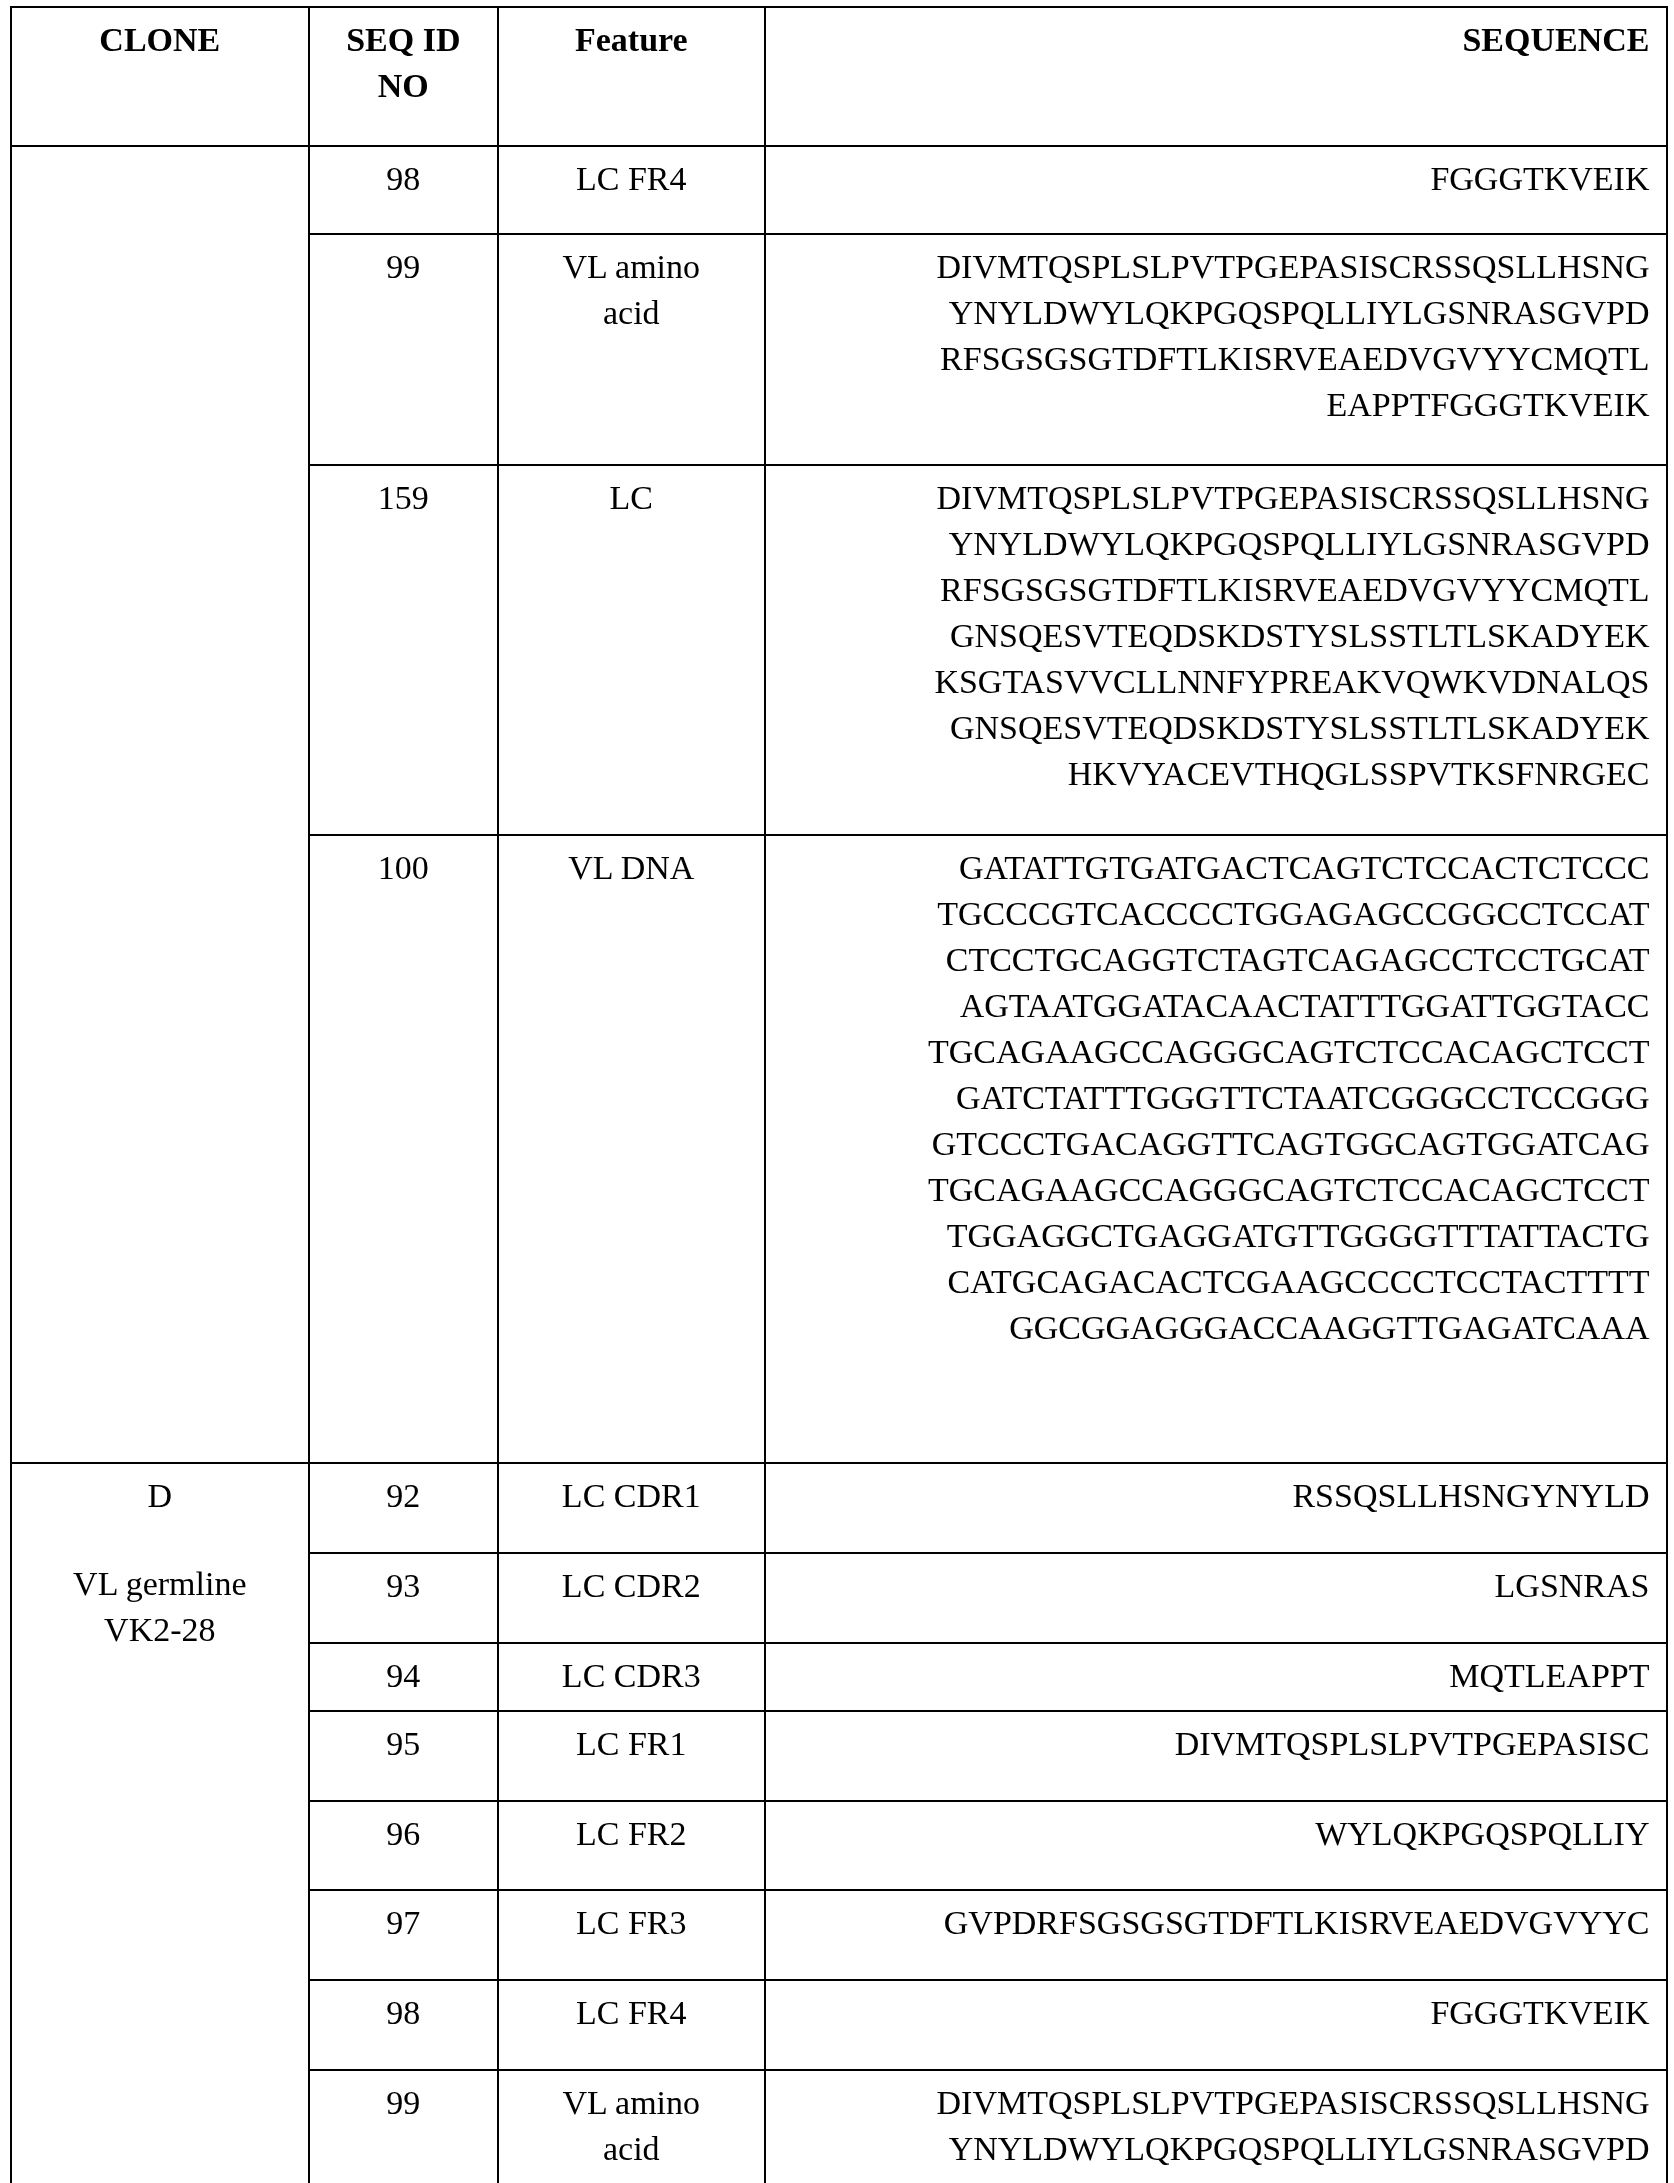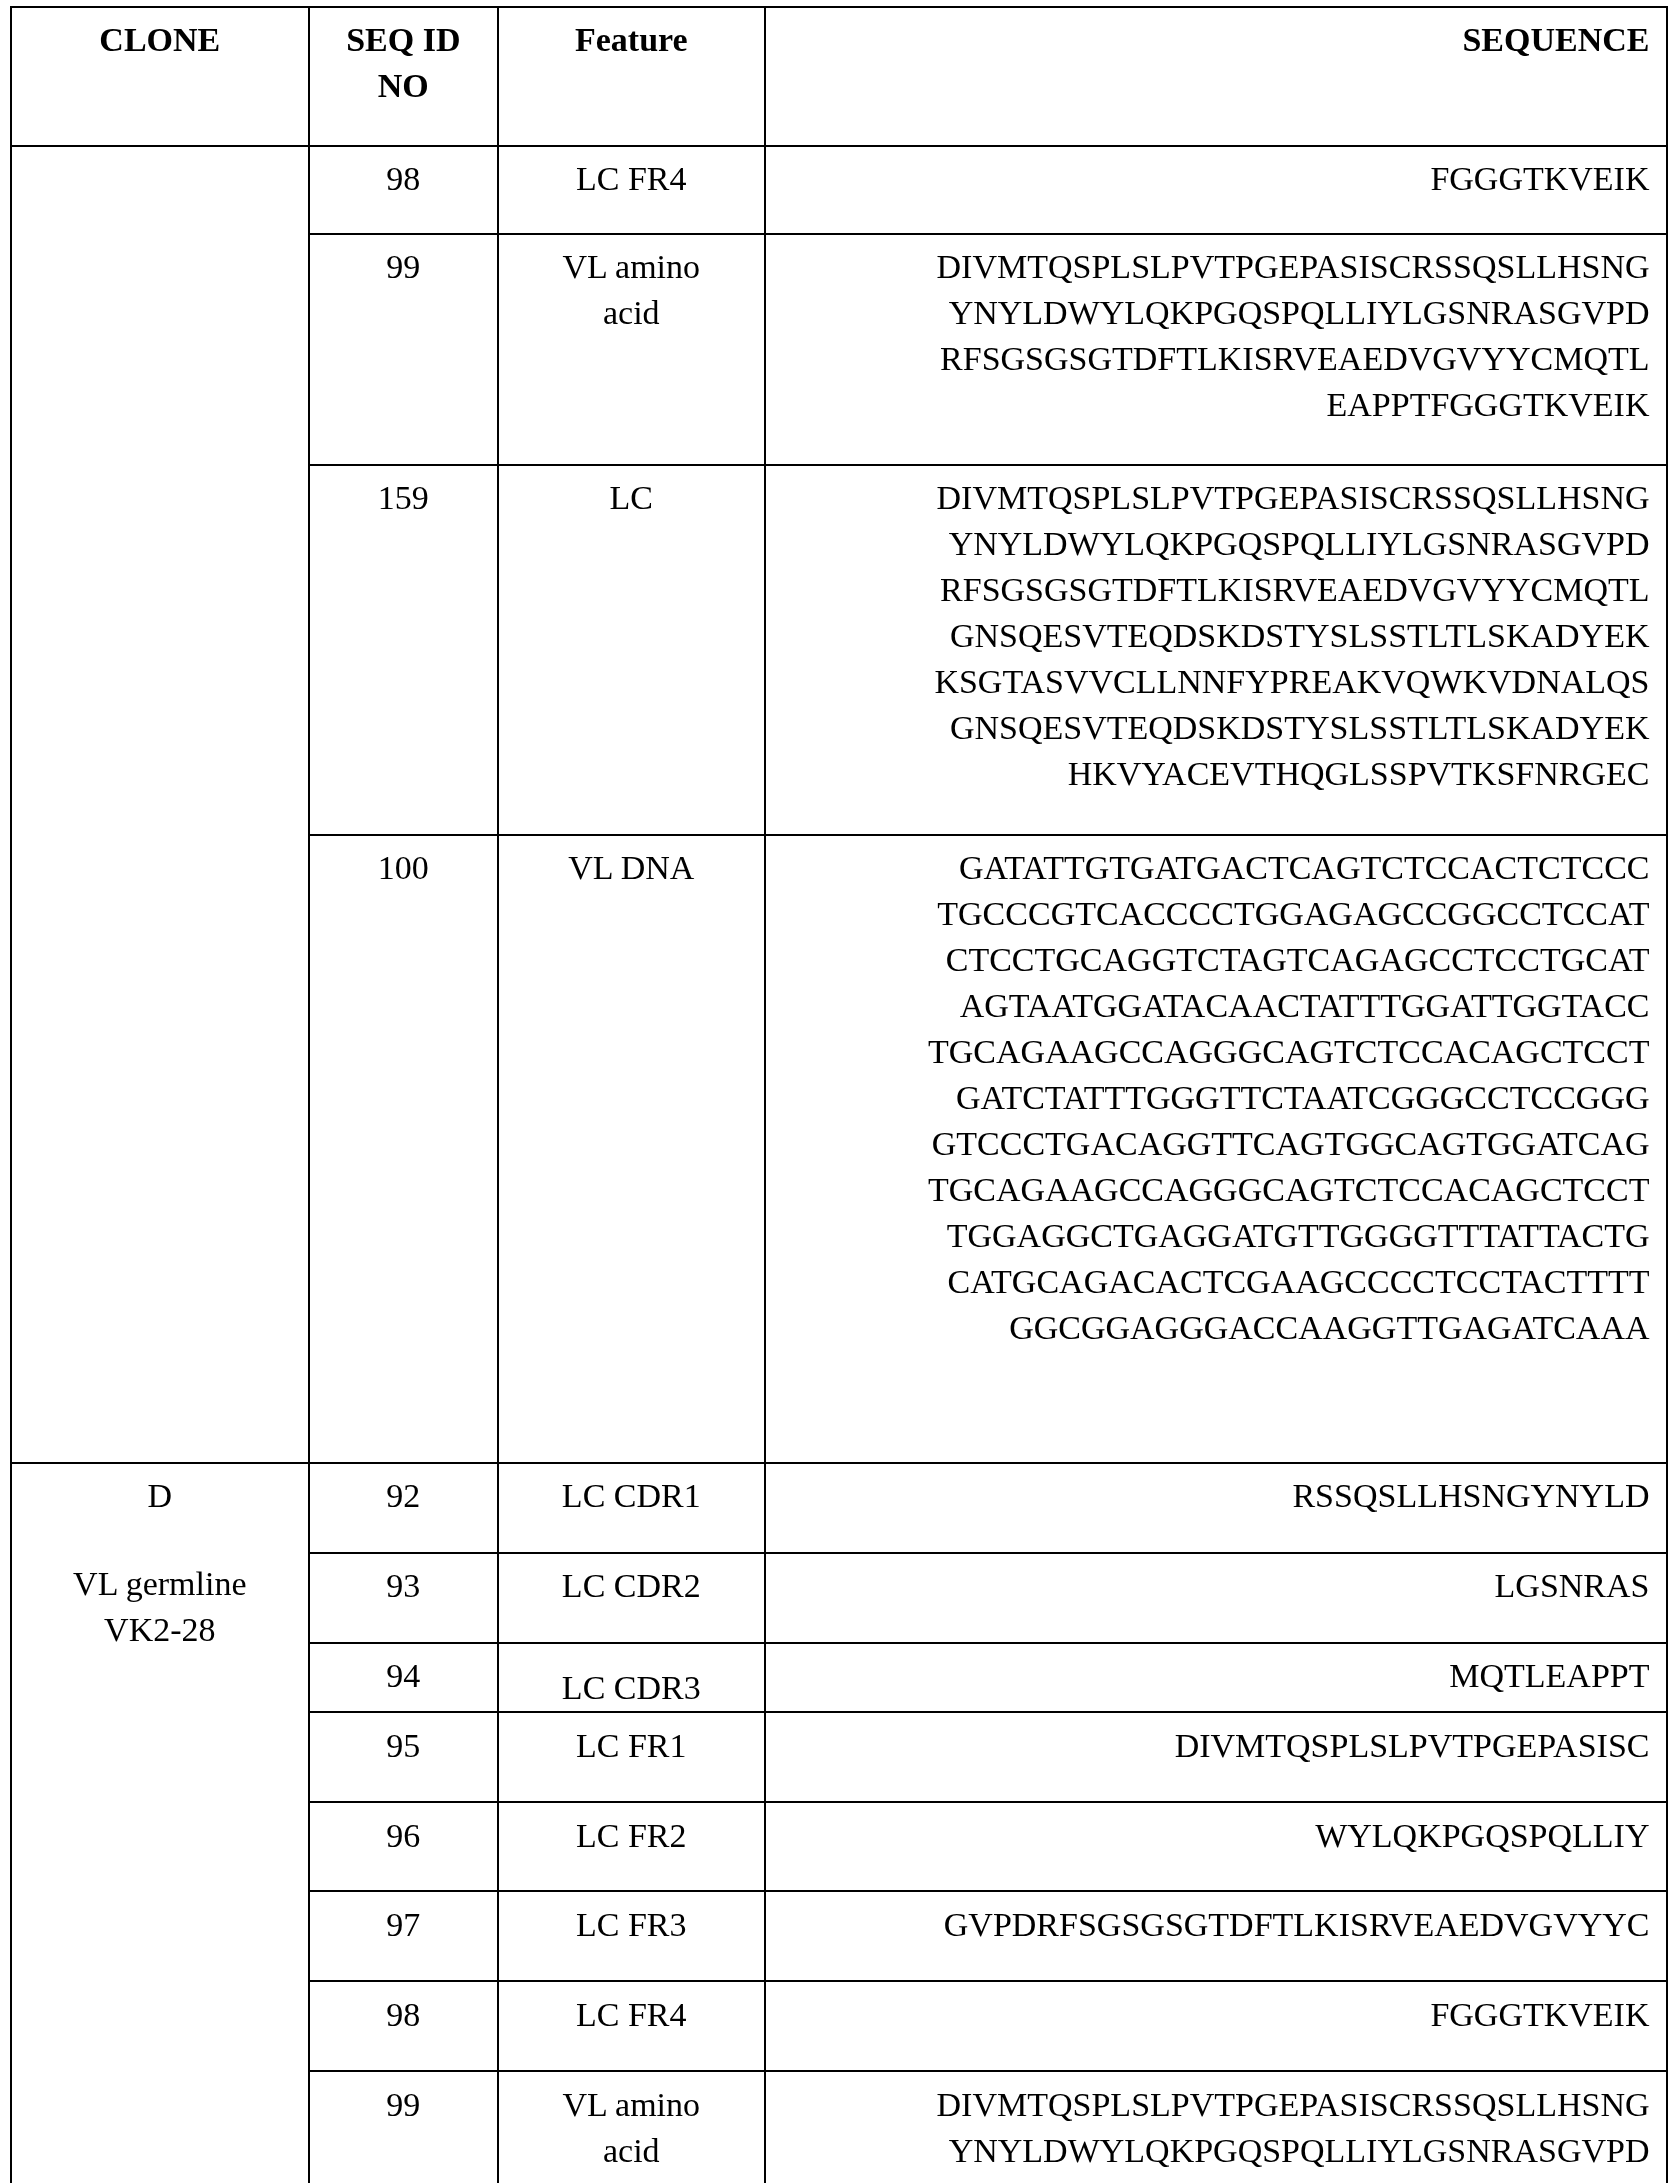--- a/index.html
+++ b/index.html
@@ -154,21 +154,21 @@
           <div class="cell-in">
             <span class="seq-line">LGSNRAS</span>
           </div>
         </td>
       </tr>
       <tr style="height: 68px;">
         <td class="c-seqid thick-top">
           <div class="cell-in">94</div>
         </td>
         <td class="c-feat thick-top">
-          <div class="cell-in" style="padding: 9.8px 33px 0px; margin-top: 12px;">LC CDR3</div>
+          <div class="cell-in" style="padding: 9.8px 33px 0px;">LC CDR3</div>
         </td>
         <td class="c-seq thick-top">
           <div class="cell-in">
             <span class="seq-line">MQTLEAPPT</span>
           </div>
         </td>
       </tr>
       <tr style="height: 90px;">
         <td class="c-seqid thick-top">
           <div class="cell-in">95</div>

